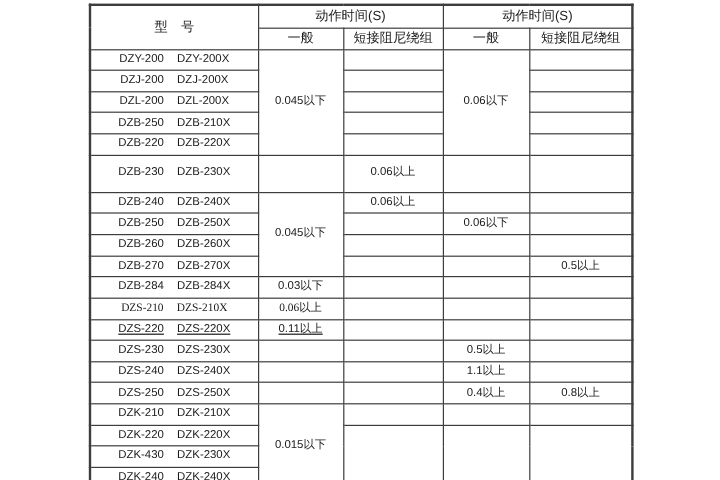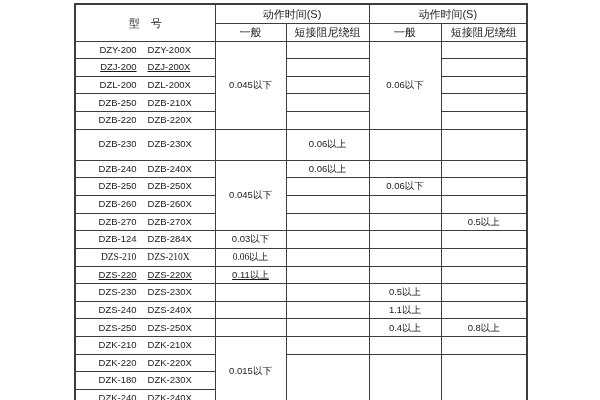--- a/index.html
+++ b/index.html
@@ -61,21 +61,21 @@
             <div class="model-wrap">
               <span class="mleft">DZY-200</span>
               <span class="mright">DZY-200X</span>
             </div>
           </td>
           <td rowspan="5">0.045以下</td>
           <td></td>
           <td rowspan="5">0.06以下</td>
           <td></td>
         </tr>
-        <tr style="height: 17.65px; text-decoration: underline;">
+        <tr style="height: 17.65px;">
           <td class="model-cell">
             <div class="model-wrap">
               <span class="mleft">DZJ-200</span>
               <span class="mright">DZJ-200X</span>
             </div>
           </td>
           <td></td>
           <td></td>
         </tr>
         <tr style="height: 17.65px;">
@@ -161,21 +161,21 @@
               <span class="mright">DZB-270X</span>
             </div>
           </td>
           <td></td>
           <td></td>
           <td>0.5以上</td>
         </tr>
         <tr style="height: 17.65px;">
           <td class="model-cell">
             <div class="model-wrap">
-              <span class="mleft">DZB-124</span>
+              <span class="mleft">DZB-284</span>
               <span class="mright">DZB-284X</span>
             </div>
           </td>
           <td>0.03以下</td>
           <td></td>
           <td></td>
           <td></td>
         </tr>
         <tr style="height: 17.65px; font-family: Liberation Serif, serif;">
           <td class="model-cell">
@@ -256,21 +256,21 @@
               <span class="mright">DZK-220X</span>
             </div>
           </td>
           <td rowspan="3"></td>
           <td rowspan="3"></td>
           <td rowspan="3"></td>
         </tr>
         <tr style="height: 17.65px;">
           <td class="model-cell">
             <div class="model-wrap">
-              <span class="mleft">DZK-180</span>
+              <span class="mleft">DZK-430</span>
               <span class="mright">DZK-230X</span>
             </div>
           </td>
         </tr>
         <tr style="height: 17.65px;">
           <td class="model-cell">
             <div class="model-wrap">
               <span class="mleft">DZK-240</span>
               <span class="mright">DZK-240X</span>
             </div>

